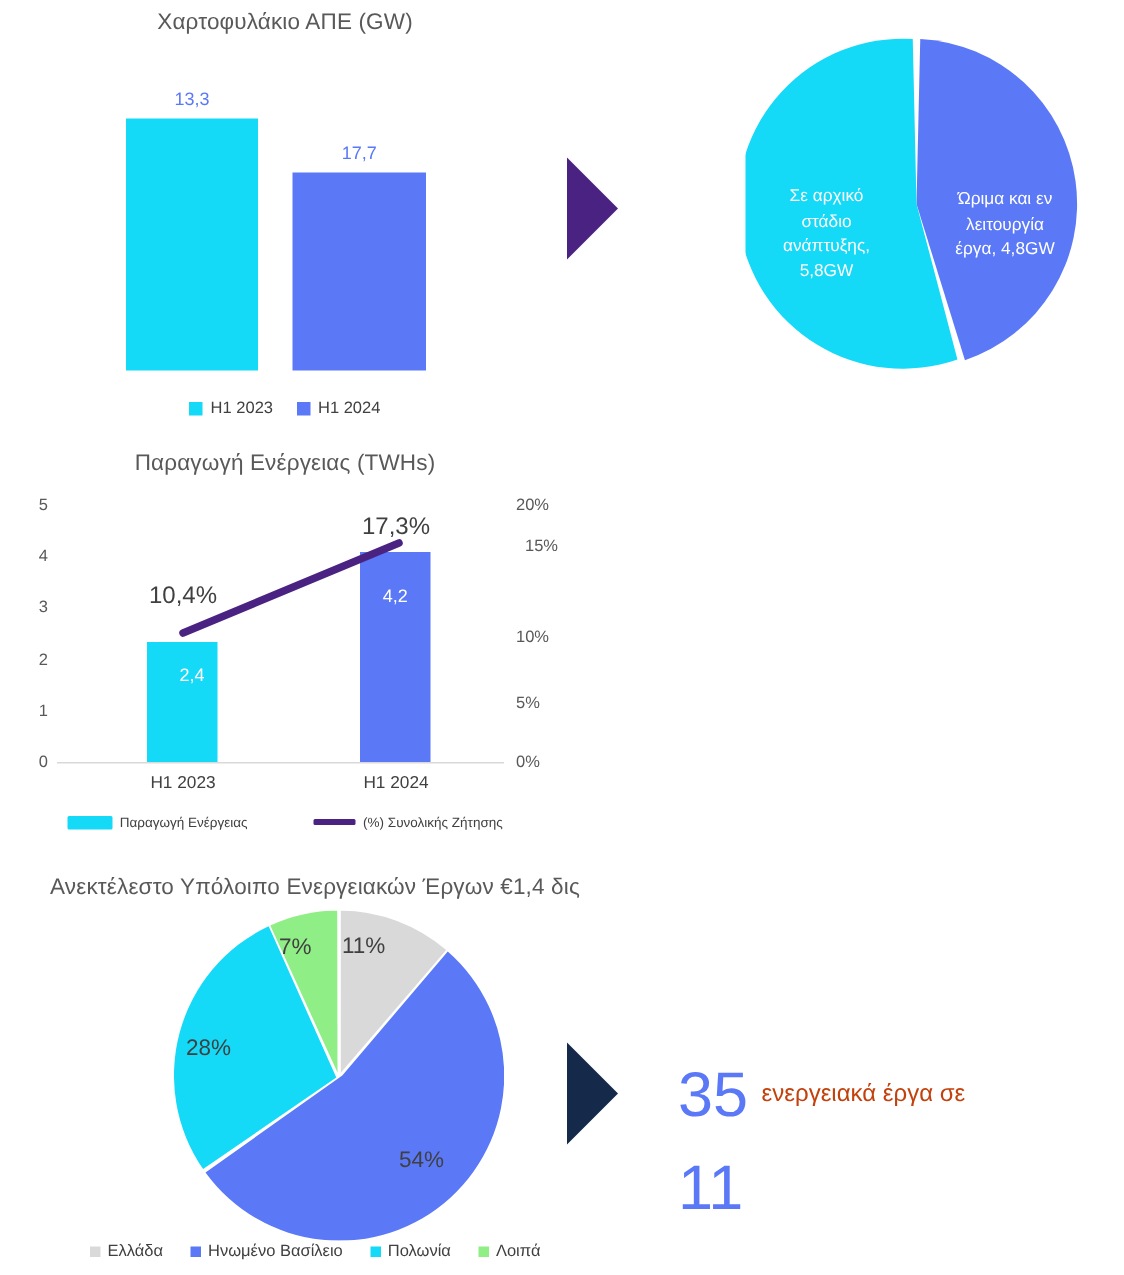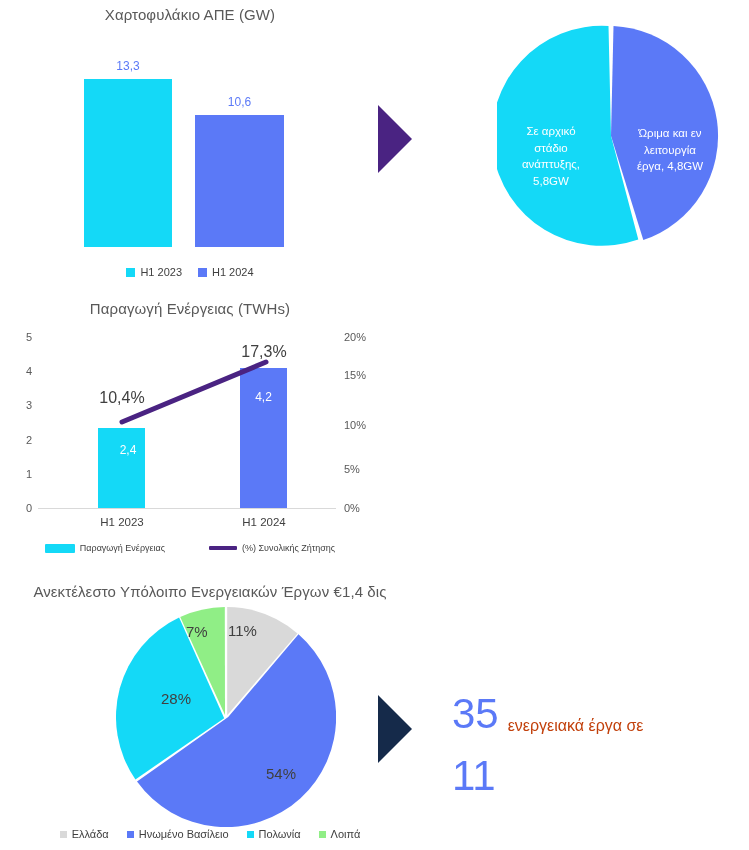--- a/index.html
+++ b/index.html
@@ -53,35 +53,35 @@
   .pct-label { position:absolute; font-size:16px; color:#404040; text-align:center; white-space:nowrap; }
   .cat-label { position:absolute; font-size:11.5px; color:#404040; text-align:center; white-space:nowrap; }
   #s2-legend { left:0px; top:543px; width:380px; gap:44px; }
 
   
   #s3-pie { position:absolute; left:116px; top:607px; width:220px; height:220px; }
   .pie-pct { position:absolute; font-size:15px; color:#404040; font-weight:400; white-space:nowrap; }
   #s3-legend { left:30px; top:828px; width:360px; gap:18px; }
 
   
-  .stat-row { position:absolute; display:flex; align-items:flex-end; gap:9px; }
+  .stat-row { position:absolute; display:flex; align-items:center; gap:9px;margin-top:16px; }
   .stat-num { font-size:42px; color:#5B79F7; line-height:1; font-weight:400; }
   .stat-txt { font-size:16px; color:#c2410c; white-space:nowrap; }
 </style>
 </head>
 <body>
 
 <div id="page">
 
   <div class="chart-title" style="left:0;top:6px;width:380px;text-align:center;">Χαρτοφυλάκιο ΑΠΕ (GW)</div>
 
   <div id="s1-bar-cyan"></div>
   <div id="s1-bar-blue"></div>
   <div class="bar-label" id="s1-label-cyan">13,3</div>
-  <div class="bar-label" id="s1-label-blue">10,6</div>
+  <div class="bar-label" id="s1-label-blue">17,7</div>
 
   <div class="legend-row" id="s1-legend">
     <div class="legend-item">
       <span class="legend-swatch" style="background:#14D9F7"></span>
       <span class="legend-text">H1 2023</span>
     </div>
     <div class="legend-item">
       <span class="legend-swatch" style="background:#5B79F7"></span>
       <span class="legend-text">H1 2024</span>
     </div>
@@ -106,21 +106,21 @@
   <div class="chart-title" style="left:0;top:300px;width:380px;text-align:center;">Παραγωγή Ενέργειας (TWHs)</div>
 
   <div class="ax-lbl ax-left" style="left:10px;top:331px;">5</div>
   <div class="ax-lbl ax-left" style="left:10px;top:365px;">4</div>
   <div class="ax-lbl ax-left" style="left:10px;top:399px;">3</div>
   <div class="ax-lbl ax-left" style="left:10px;top:434px;">2</div>
   <div class="ax-lbl ax-left" style="left:10px;top:468px;">1</div>
   <div class="ax-lbl ax-left" style="left:10px;top:502px;">0</div>
 
   <div class="ax-lbl ax-right" style="left:344px;top:331px;">20%</div>
-  <div class="ax-lbl ax-right" style="left:344px;top:369px;">15%</div>
+  <div class="ax-lbl ax-right" style="left:344px;top:358px;text-align:center;">15%</div>
   <div class="ax-lbl ax-right" style="left:344px;top:419px;">10%</div>
   <div class="ax-lbl ax-right" style="left:344px;top:463px;">5%</div>
   <div class="ax-lbl ax-right" style="left:344px;top:502px;">0%</div>
 
   <div id="s2-axisline"></div>
 
   <div id="s2-bar-cyan"></div>
   <div id="s2-bar-blue"></div>
 
   <div class="inbar-label" style="left:98px;top:443px;width:60px;">2,4</div>
@@ -157,21 +157,21 @@
       <path d="M2.2 0 L72.5 -82.7 A110 110 0 1 1 -89.0 64.6 Z" fill="#5B79F7"></path>
 
       <path d="M-1.8 1.3 L-90.6 62.4 A110 110 0 0 1 -46.9 -99.5 Z" fill="#14D9F7"></path>
 
       <path d="M-1.0 -2.0 L-45.8 -100.0 A110 110 0 0 1 -1.2 -110 Z" fill="#90EE86"></path>
     </g>
   </svg>
 
   <div class="pie-pct" style="left:228px;top:622px;">11%</div>
   <div class="pie-pct" style="left:266px;top:765px;">54%</div>
-  <div class="pie-pct" style="left:124px;top:690px;margin-left:37px;">28%</div>
+  <div class="pie-pct" style="left:124px;top:690px;">28%</div>
   <div class="pie-pct" style="left:186px;top:623px;">7%</div>
 
   <div class="legend-row" id="s3-legend">
     <div class="legend-item">
       <span class="legend-swatch" style="background:#D9D9D9;width:7px;height:7px;"></span>
       <span class="legend-text">Ελλάδα</span>
     </div>
     <div class="legend-item">
       <span class="legend-swatch" style="background:#5B79F7;width:7px;height:7px;"></span>
       <span class="legend-text">Ηνωμένο Βασίλειο</span>

